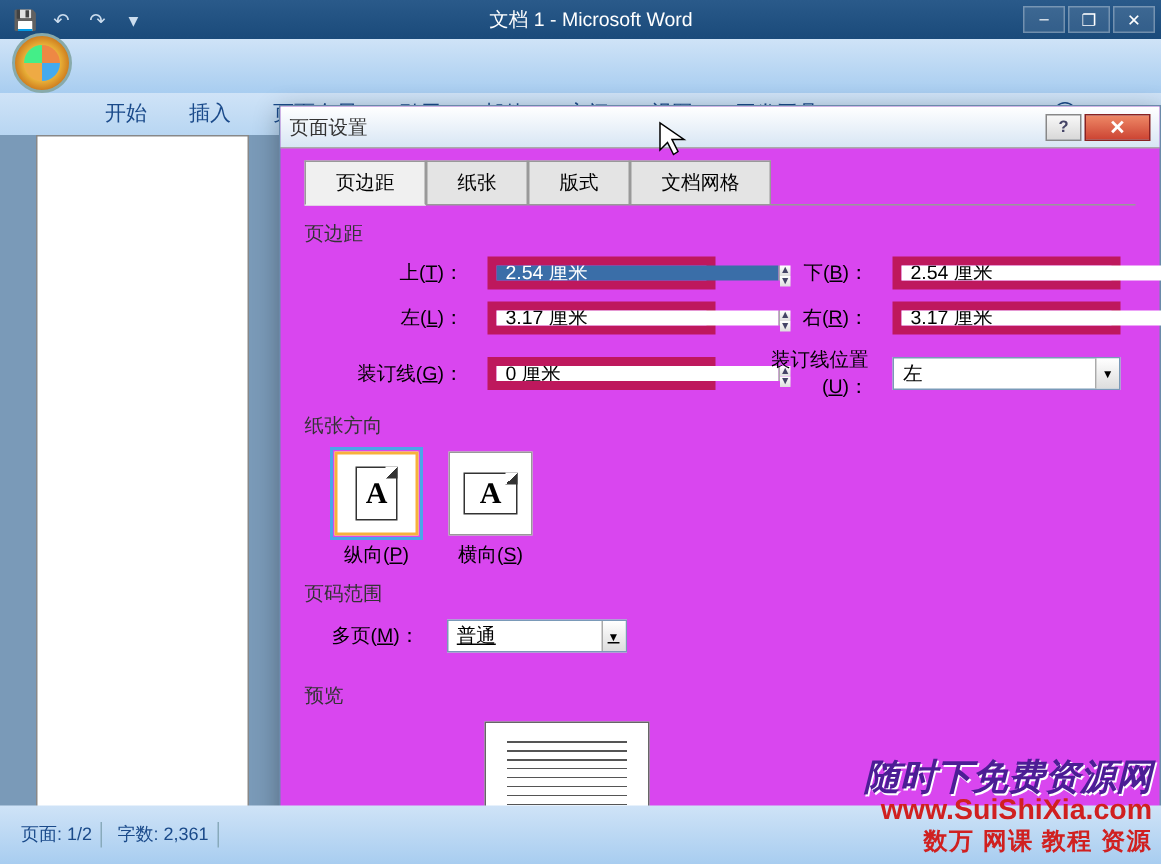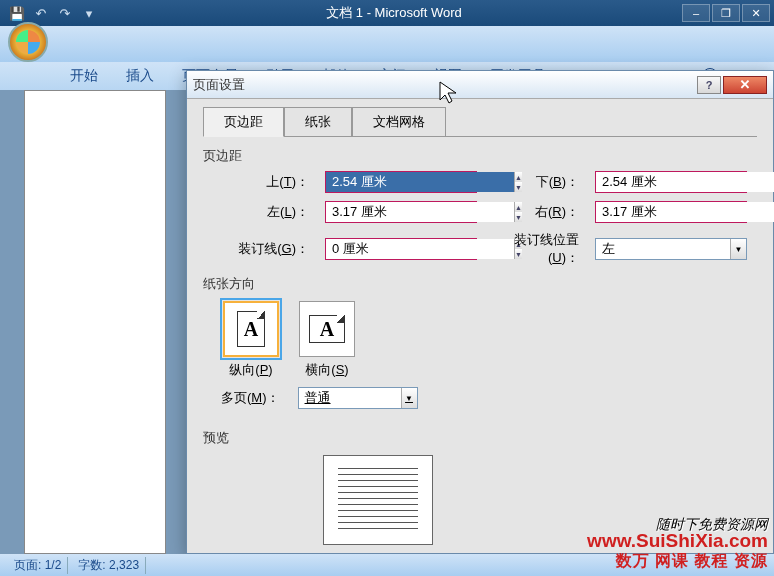--- a/index.html
+++ b/index.html
@@ -16,37 +16,37 @@
 .office-btn { width: 40px; height: 40px; border-radius: 50%; background: radial-gradient(#fff, #f0c040 40%, #d08020 70%); margin: -4px 4px 0 8px; border: 2px solid #8aa; position: relative; }
 .office-btn::after { content: ""; position: absolute; inset: 6px; border-radius: 50%; background: conic-gradient(#e84 0 90deg, #4ae 90deg 180deg, #ea4 180deg 270deg, #4e8 270deg 360deg); }
 
 .ribbon-tabs { height: 28px; background: linear-gradient(#cfe3f7, #b8d6f2); display: flex; align-items: center; padding: 0 56px 0 68px; gap: 24px; font-size: 14px; color: #1a4a8a; }
 .ribbon-tab { cursor: pointer; padding: 4px 2px; }
 .help-icon { margin-left: auto; color: #1a4a8a; width: 16px; height: 16px; border-radius: 50%; border: 1px solid #1a4a8a; display: flex; align-items: center; justify-content: center; font-size: 11px; font-weight: bold; }
 
 .doc-area { position: absolute; top: 90px; left: 0; right: 0; bottom: 22px; background: #7a9ab8; }
 .doc-area::before { content: ""; position: absolute; left: 24px; top: 0; bottom: 0; width: 140px; background: #fff; border: 1px solid #888; }
 
-.dialog { position: absolute; left: 186px; top: 70px; right: 0; bottom: 22px; background: #e5e5e5; border: 1px solid #6a8aaa; box-shadow: 0 4px 16px rgba(0,0,0,0.3); }
+.dialog { position: absolute; left: 186px; top: 70px; right: 0; bottom: 22px; background: #d946ef; border: 1px solid #6a8aaa; box-shadow: 0 4px 16px rgba(0,0,0,0.3); }
 .dialog-titlebar { height: 28px; background: linear-gradient(#fff, #d8e6f4); display: flex; align-items: center; padding: 0 6px; font-size: 13px; border-bottom: 1px solid #aaa; }
 .dialog-title { flex: 1; color: #333; }
 .dialog-help { width: 24px; height: 18px; background: linear-gradient(#f8f8f8, #d8d8d8); border: 1px solid #888; margin-right: 2px; display: flex; align-items: center; justify-content: center; font-size: 11px; color: #446; font-weight: bold; cursor: pointer; }
 .dialog-close { width: 44px; height: 18px; background: linear-gradient(#e86, #c43); border: 1px solid #822; color: #fff; display: flex; align-items: center; justify-content: center; font-size: 13px; font-weight: bold; cursor: pointer; }
 
 .cursor { position: absolute; left: 438px; top: 80px; pointer-events: none; z-index: 100; }
 
 .dialog-body { padding: 8px 16px; }
 .tabs-row { display: flex; border-bottom: 1px solid #999; margin-bottom: 10px; }
 .dtab { padding: 5px 20px; font-size: 13px; border: 1px solid #999; border-bottom: none; background: #e4e4e4; cursor: pointer; margin-right: 0; }
 .dtab.active { background: #f0f0f0; border-bottom: 1px solid #f0f0f0; margin-bottom: -1px; }
 
 .section-label { font-size: 13px; color: #333; margin: 8px 0 6px 0; }
 .margin-grid { display: grid; grid-template-columns: 86px 152px 86px 152px; gap: 8px 16px; align-items: center; margin-left: 20px; font-size: 13px; }
 .field-label { text-align: right; }
-.spin { display: flex; height: 22px; border: 1px solid #be185d; background: #fff; }
+.spin { display: flex; height: 22px; border: 6px solid #be185d; background: #fff; }
 .spin.selected input { background: #3a6ea8; color: #fff; }
 .spin input { flex: 1; border: none; padding: 0 6px; font-size: 13px; outline: none; font-family: inherit; }
 .spin-btns { width: 16px; display: flex; flex-direction: column; border-left: 1px solid #aaa; }
 .spin-btns span { flex: 1; display: flex; align-items: center; justify-content: center; font-size: 7px; background: linear-gradient(#fff, #ddd); cursor: pointer; color: #446; }
 .dropdown { display: flex; height: 22px; border: 1px solid #7a9ab8; background: #fff; align-items: center; }
 .dropdown span.val { flex: 1; padding: 0 6px; font-size: 13px; }
 .dropdown .arrow { width: 16px; border-left: 1px solid #aaa; height: 100%; display: flex; align-items: center; justify-content: center; font-size: 8px; background: linear-gradient(#fff, #ddd); cursor: pointer; }
 
 .orient-row { display: flex; gap: 20px; margin: 8px 0 0 20px; }
 .orient-item { text-align: center; font-size: 13px; cursor: pointer; }
@@ -55,24 +55,24 @@
 .page-glyph { width: 28px; height: 36px; border: 1px solid #333; position: relative; background: #fff; display: flex; align-items: center; justify-content: center; font-size: 20px; font-family: serif; font-weight: bold; }
 .page-glyph::after { content: ""; position: absolute; top: -1px; right: -1px; width: 8px; height: 8px; background: linear-gradient(135deg, #fff 50%, #333 50%); }
 .page-glyph.landscape { width: 36px; height: 28px; }
 
 .pages-row { display: flex; align-items: center; gap: 18px; margin: 8px 0 0 18px; font-size: 13px; }
 .pages-row .dropdown { width: 120px; text-decoration: underline; }
 
 .preview-box { width: 110px; height: 90px; border: 1px solid #666; background: #fff; margin: 8px auto 0 120px; position: relative; }
 .preview-box::before { content: ""; position: absolute; inset: 12px 14px; background: repeating-linear-gradient(#555 0 1px, transparent 1px 6px); }
 
-.statusbar { position: absolute; bottom: 0; left: 0; right: 0; height: 22px; background: linear-gradient(#cfe3f7, #a8cdf0); display: flex; align-items: center; padding: 0 8px; font-size: 12px; color: #1a4a8a; gap: 4px; }
+.statusbar { position: absolute; bottom: 0; left: 0; right: 0; height: 39px; background: linear-gradient(#cfe3f7, #a8cdf0); display: flex; align-items: center; padding: 0 8px; font-size: 12px; color: #1a4a8a; gap: 4px; }
 .sb-cell { padding: 0 6px; border-right: 1px solid #8ab; }
 
-.watermark1 { position: absolute; right: 6px; bottom: 42px; font-size: 14px; font-weight: normal; color: #000000; font-style: italic; text-shadow: 1px 1px #fff; }
+.watermark1 { position: absolute; right: 6px; bottom: 42px; font-size: 24px; font-weight: bold; color: #4c1d95; font-style: italic; text-shadow: 1px 1px #fff; }
 .watermark2 { position: absolute; right: 6px; bottom: 24px; font-size: 19px; font-weight: bold; color: #d02020; }
 .watermark3 { position: absolute; right: 6px; bottom: 4px; font-size: 16px; font-weight: bold; color: #d02020; letter-spacing: 1px; }
 u.hotkey { text-decoration: underline; }
 </style>
 </head>
 <body>
 
 <div class="titlebar">
   <div class="qat">
     <span class="qat-btn">💾</span>
@@ -109,20 +109,21 @@
 <div class="dialog">
   <div class="dialog-titlebar">
     <span class="dialog-title">页面设置</span>
     <div class="dialog-help">?</div>
     <div class="dialog-close">✕</div>
   </div>
   <div class="dialog-body">
     <div class="tabs-row">
       <div class="dtab active">页边距</div>
       <div class="dtab">纸张</div>
+      <div class="dtab">版式</div>
       <div class="dtab">文档网格</div>
     </div>
 
     <div class="section-label">页边距</div>
     <div class="margin-grid">
       <span class="field-label">上(<u class="hotkey">T</u>)：</span>
       <div class="spin selected">
           <input value="2.54 厘米" style="">
           <div class="spin-btns">
             <span>▲</span>
@@ -169,37 +170,38 @@
         <span>纵向(<u class="hotkey">P</u>)</span>
       </div>
       <div class="orient-item">
         <div class="orient-box">
             <div class="page-glyph landscape">A</div>
           </div>
         <span>横向(<u class="hotkey">S</u>)</span>
       </div>
     </div>
 
+    <div class="section-label">页码范围</div>
     <div class="pages-row">
       <span>多页(<u class="hotkey">M</u>)：</span>
       <div class="dropdown">
           <span class="val">普通</span>
           <span class="arrow">▼</span>
         </div>
     </div>
 
     <div class="section-label" style="margin-top:20px">预览</div>
     <div class="preview-box"></div>
   </div>
 </div>
 
 <svg class="cursor" width="22" height="26">
     <path d="M2 2 L2 20 L7 15 L11 23 L14 21 L10 13 L18 13 Z" fill="#fff" stroke="#000" stroke-width="1"></path>
   </svg>
 
 <div class="statusbar">
   <span class="sb-cell">页面: 1/2</span>
-  <span class="sb-cell">字数: 2,323</span>
+  <span class="sb-cell">字数: 2,361</span>
 </div>
 
 <div class="watermark1">随时下免费资源网</div>
 <div class="watermark2">www.SuiShiXia.com</div>
 <div class="watermark3">数万 网课 教程 资源</div>
 
 </body></html>

